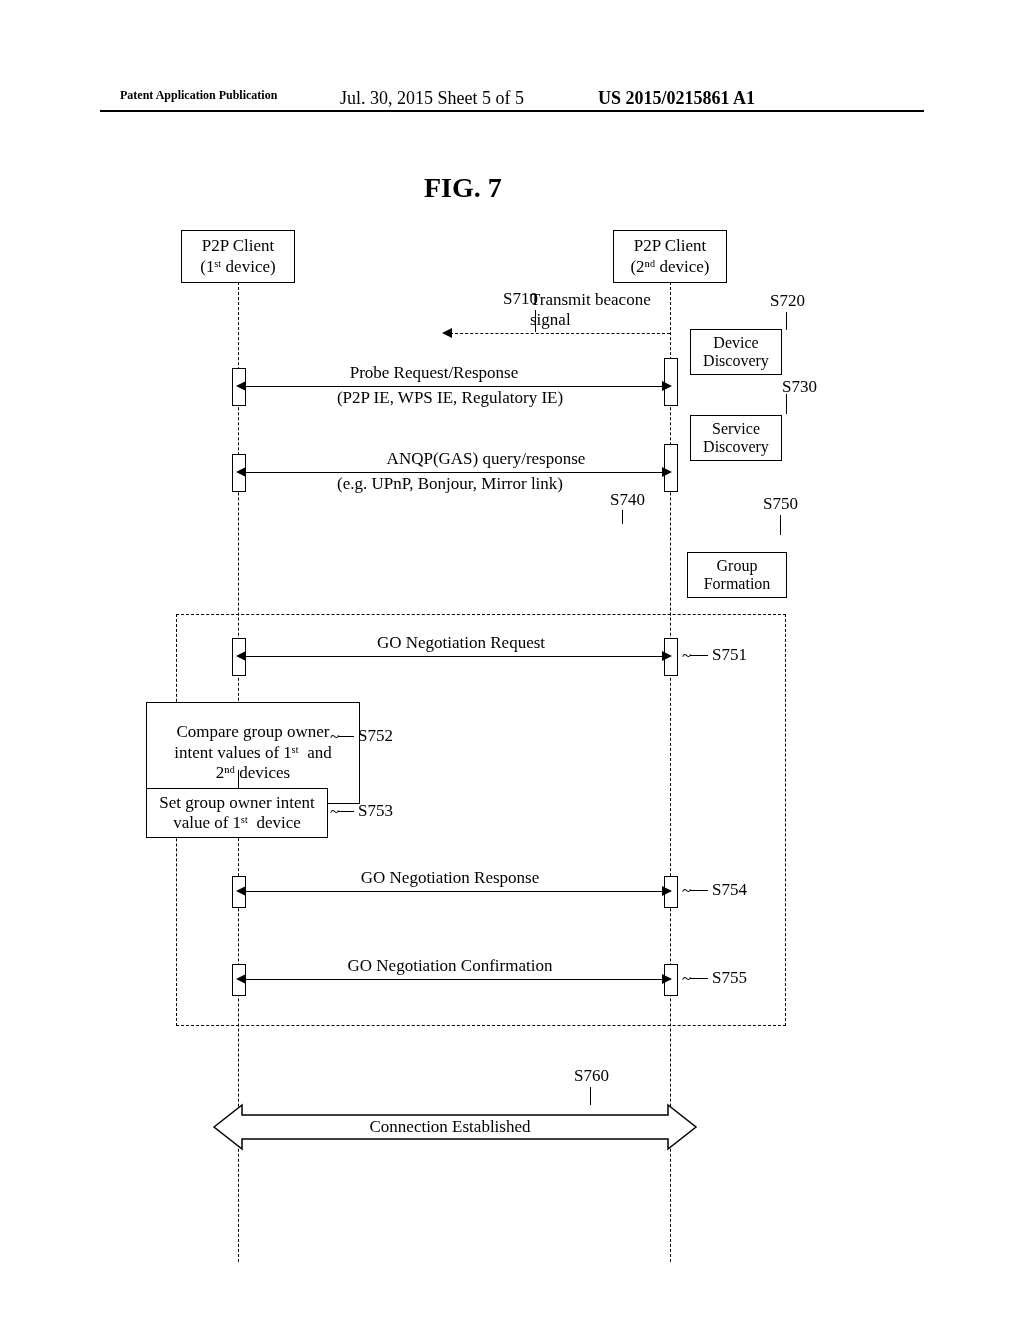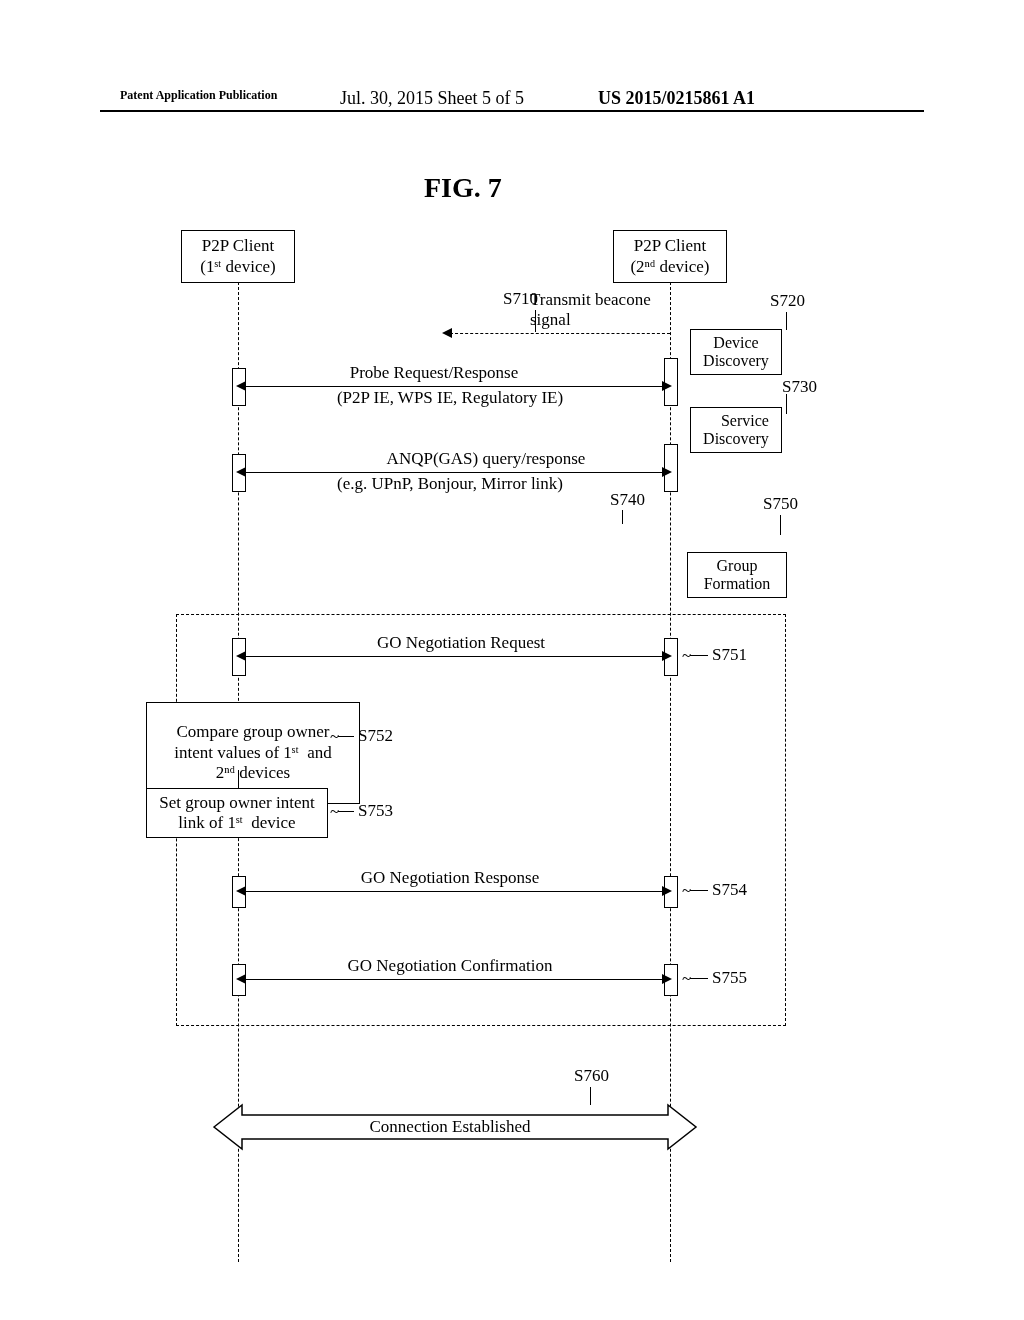--- a/index.html
+++ b/index.html
@@ -197,21 +197,21 @@
     <div class="activation" style="left:82px; top:138px; height:36px;"></div>
     <div class="activation" style="left:514px; top:128px; height:46px;"></div>
     <div class="arrow-line" style="left:94px; top:156px; width:420px;"></div>
     <div class="arrow-head-left" style="left:86px; top:151px;"></div>
     <div class="arrow-head-right" style="left:512px; top:151px;"></div>
     <div class="msg-label" style="left:284px; top:133px;">Probe Request/Response</div>
     <div class="msg-label" style="left:300px; top:158px;">(P2P IE, WPS IE, Regulatory IE)</div>
 
     <div class="step-label" style="left:620px; top:147px;margin-left:12px;">S730</div>
     <div class="leader" style="left:636px; top:164px; height:20px;"></div>
-    <div class="phase-box" style="left:540px; top:177px; width:90px; height:44px; white-space:pre;text-align:right;">Service
+    <div class="phase-box" style="left:540px; top:185px; width:90px; height:44px; white-space:pre;">Service
 Discovery</div>
 
     <div class="activation" style="left:82px; top:224px; height:36px;"></div>
     <div class="activation" style="left:514px; top:214px; height:46px;"></div>
     <div class="arrow-line" style="left:94px; top:242px; width:420px;"></div>
     <div class="arrow-head-left" style="left:86px; top:237px;"></div>
     <div class="arrow-head-right" style="left:512px; top:237px;"></div>
     <div class="msg-label" style="left:300px; top:219px;margin-left:36px;">ANQP(GAS) query/response</div>
     <div class="msg-label" style="left:300px; top:244px;">(e.g. UPnP,  Bonjour, Mirror link)</div>
 
@@ -238,21 +238,21 @@
     <div class="process-box" style="left:-4px; top:472px; width:180px; height:68px; padding:16px; white-space:pre-wrap;">Compare group owner
 intent values of 1ˢᵗ  and
 2ⁿᵈ devices</div>
     <div class="tilde" style="left:180px; top:497px;">~</div>
     <div class="small-seg" style="left:188px; top:506px; width:16px;"></div>
     <div class="step-label" style="left:208px; top:496px;">S752</div>
 
     <div class="lifeline" style="left:88px; top:540px; height:18px; border-left:1.5px solid #000;"></div>
 
     <div class="process-box" style="left:-4px; top:558px; width:180px; height:48px; white-space:pre-wrap;">Set group owner intent
-link of 1ˢᵗ  device</div>
+value of 1ˢᵗ  device</div>
     <div class="tilde" style="left:180px; top:572px;">~</div>
     <div class="small-seg" style="left:188px; top:581px; width:16px;"></div>
     <div class="step-label" style="left:208px; top:571px;">S753</div>
 
     <div class="activation" style="left:82px; top:646px; height:30px;"></div>
     <div class="activation" style="left:514px; top:646px; height:30px;"></div>
     <div class="arrow-line" style="left:94px; top:661px; width:420px;"></div>
     <div class="arrow-head-left" style="left:86px; top:656px;"></div>
     <div class="arrow-head-right" style="left:512px; top:656px;"></div>
     <div class="msg-label" style="left:300px; top:638px;">GO Negotiation Response</div>

